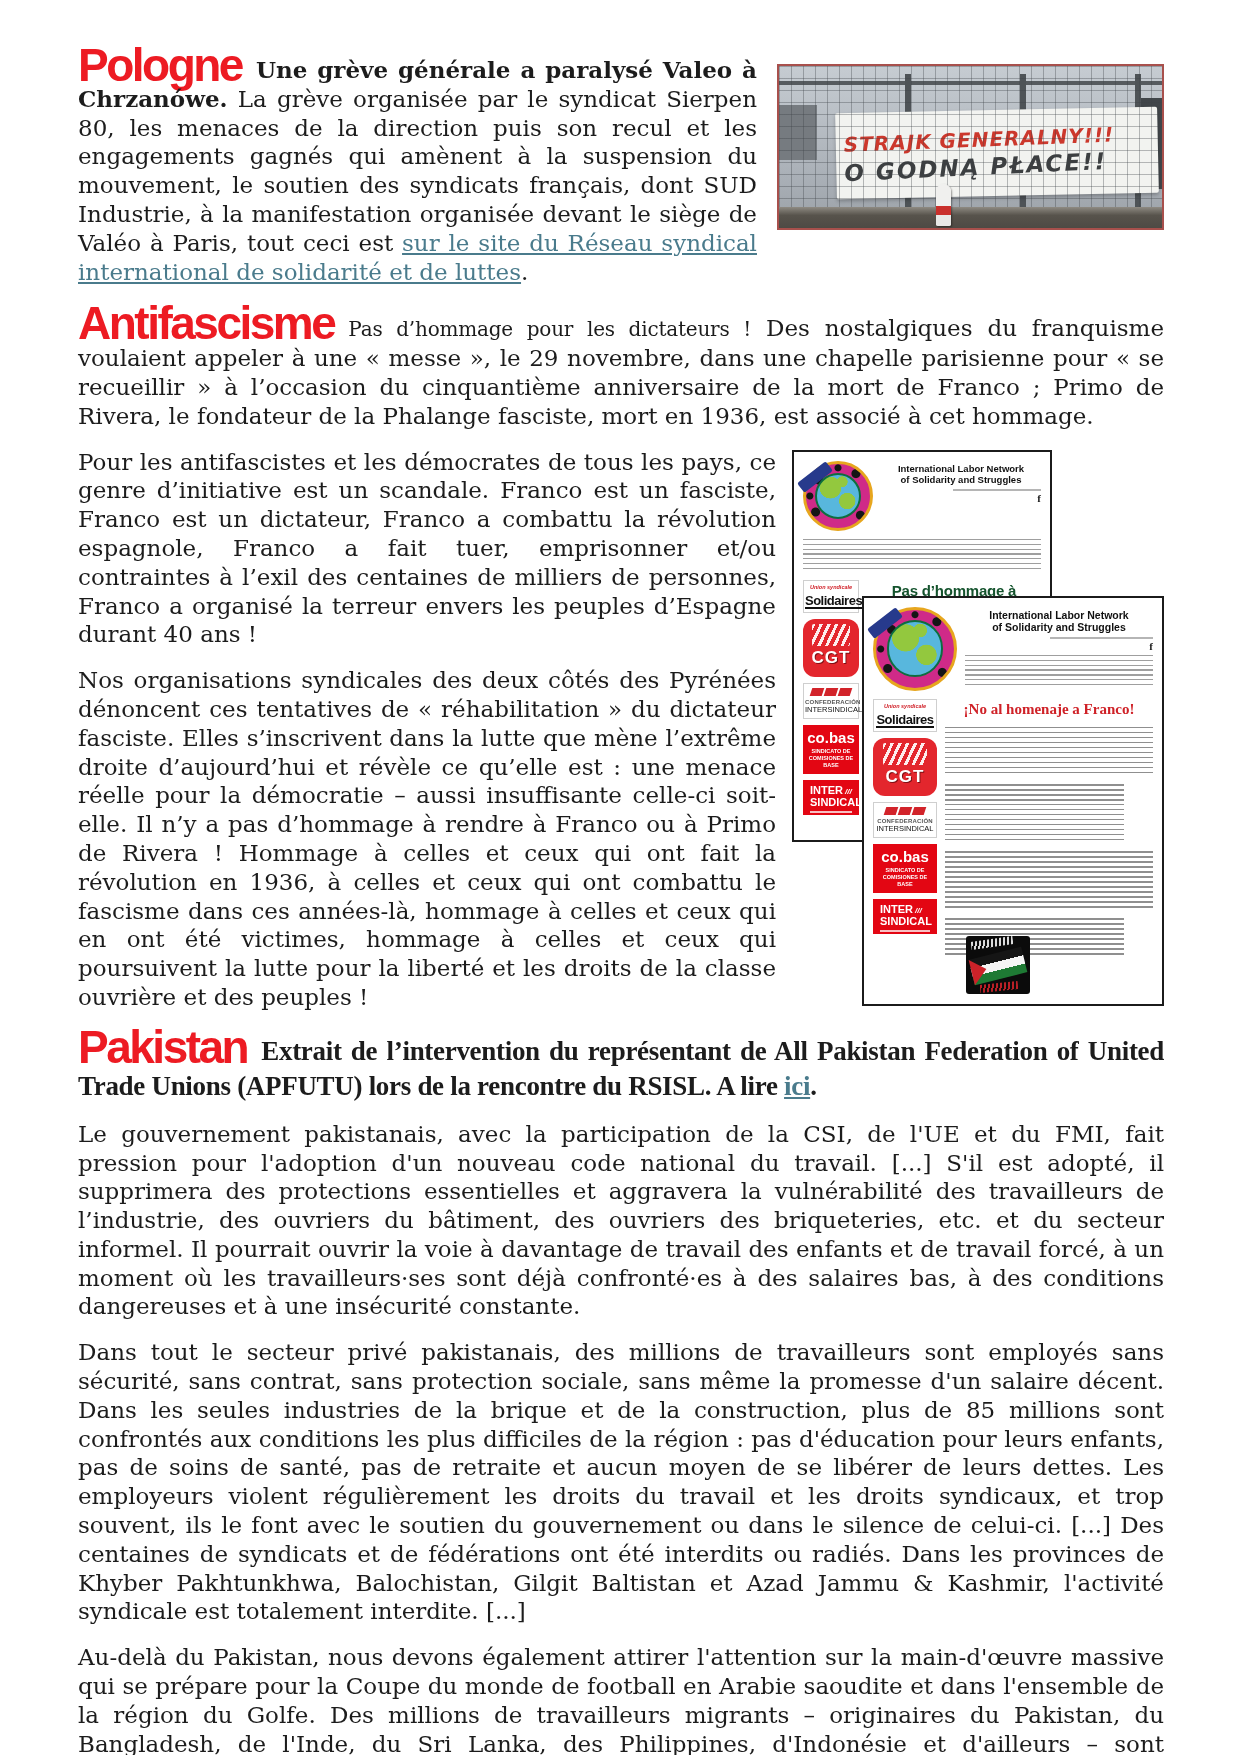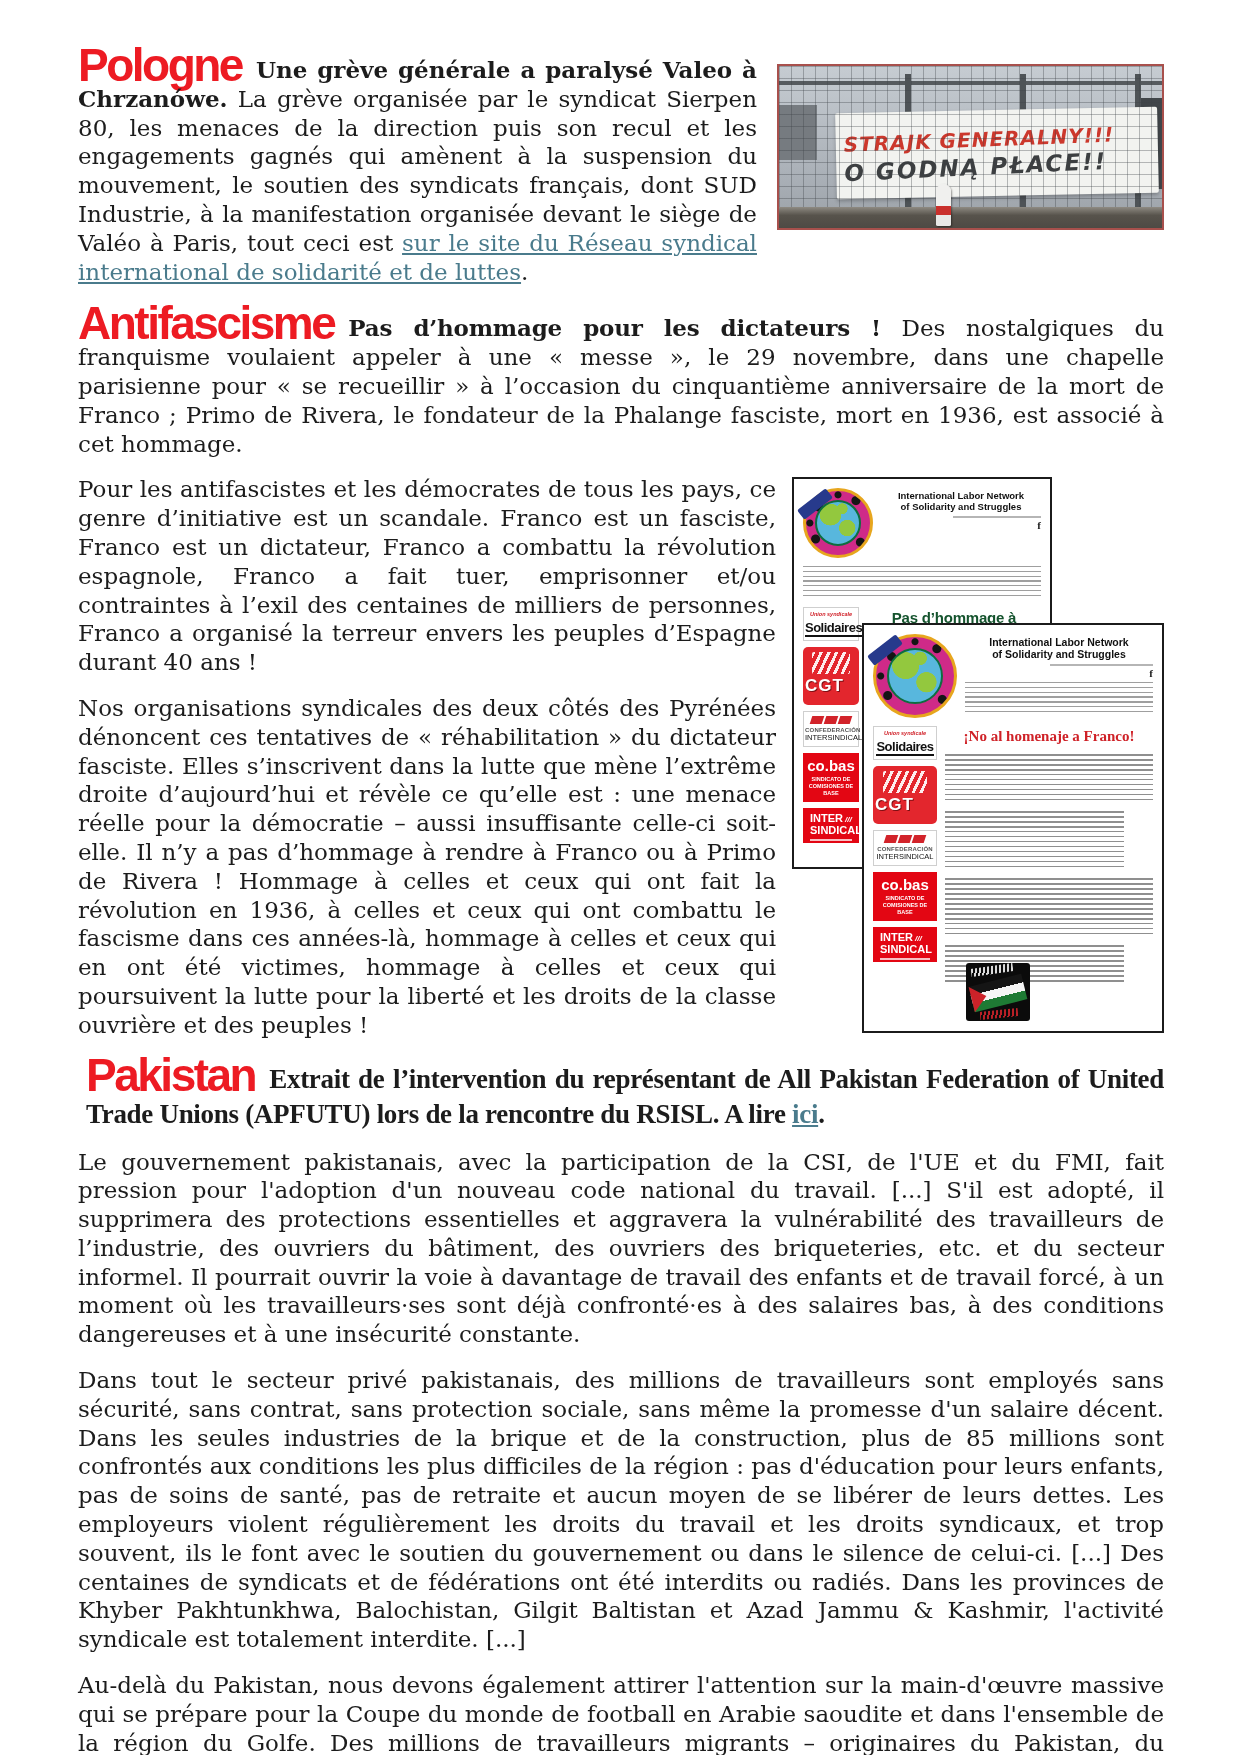--- a/index.html
+++ b/index.html
@@ -7,24 +7,24 @@
        font-family:"DejaVu Serif","Liberation Serif",serif;}
   .page{position:relative;box-sizing:border-box;width:1241px;height:1755px;
         padding:52px 77px 0 78px;}
 
   
   .body{font-size:23px;line-height:28.8px;text-align:justify;margin:0 0 17px 0;}
   .sec-title{font-family:"Liberation Sans",sans-serif;font-weight:700;
              font-size:46px;letter-spacing:-2.5px;color:#ed1b23;
              line-height:.6;vertical-align:-3px;margin-right:14px;}
   .lead-bold{font-weight:700;}
-  .lead-big{font-weight:700;font-size:23px;letter-spacing:-.2px;}
+  .lead-big{font-weight:400;font-size:20px;letter-spacing:-.2px;}
   a.tlink{color:#4a7b8c;text-decoration:underline;cursor:pointer;}
   .pak-lead{font-family:"Liberation Serif",serif;font-weight:700;font-size:27px;
-            line-height:35px;letter-spacing:-.3px;text-align:justify;margin:0 0 16px 8px;}
+            line-height:35px;letter-spacing:-.3px;text-align:justify;margin:0 0 16px 0;}
   .sec{margin:0;}
   .sec-anti{margin-top:24px;}
   .sec-pak{clear:both;margin-top:22px;}
 
   
   .photo{float:right;position:relative;width:383px;height:162px;overflow:hidden;
          border:2px solid #a8504c;margin:10px 0 10px 20px;background:#b9bfc5;}
   .sky{position:absolute;inset:0;background:linear-gradient(#c6ccd2,#a9afb6 70%,#9aa0a6);}
   .building{position:absolute;left:0;top:24%;width:10%;height:34%;background:#767b80;}
   .dark-right{position:absolute;right:0;top:20%;width:6%;height:56%;background:#41464a;}
@@ -95,21 +95,21 @@
   .micro-para{background:repeating-linear-gradient(to bottom,#8f8f8f 0 1.5px,transparent 1.5px 5px);
               margin-bottom:9px;}.h38{height:38px}.h48{height:48px}.h58{height:58px}
   .short{width:86%;}
 
   .logo-solidaires{background:#fff;border:1px solid #cfcfcf;text-align:center;padding:3px 1px;}
   .sol-top{color:#d01e26;font-family:"Liberation Sans",sans-serif;font-style:italic;
            font-weight:700;font-size:5.5px;line-height:6px;}
   .sol-main{display:inline-block;font-family:"Liberation Sans",sans-serif;font-weight:700;
             font-size:13px;letter-spacing:-.5px;color:#111;border-bottom:2px solid #111;
             line-height:1.05;}
-  .logo-cgt{background:#e3262d;border-radius:5px;padding:5px 2px 4px;
+  .logo-cgt{background:#e3262d;border-radius:12px;text-align:center;padding:5px 2px 4px;
             height:58px;box-sizing:border-box;}
   .cgt-waves{height:22px;width:72%;margin:0 auto 3px;border-radius:2px;opacity:.92;
              background:repeating-linear-gradient(115deg,#fff 0 3px,transparent 3px 7px);}
   .cgt-txt{font-family:"Liberation Sans",sans-serif;font-weight:700;font-size:17px;
            letter-spacing:1px;color:#fff;text-shadow:1px 1px 0 #7c0f13;line-height:1;}
   .logo-confed{background:#fff;border:1px solid #cfcfcf;text-align:center;padding:4px 1px;}
   .flags{line-height:0;margin-bottom:3px;}
   .flags i{display:inline-block;width:12px;height:8px;background:#d2232a;
            transform:skewX(-18deg);margin:0 1px;}
   .cf1{font-family:"Liberation Sans",sans-serif;font-weight:700;font-size:6px;

